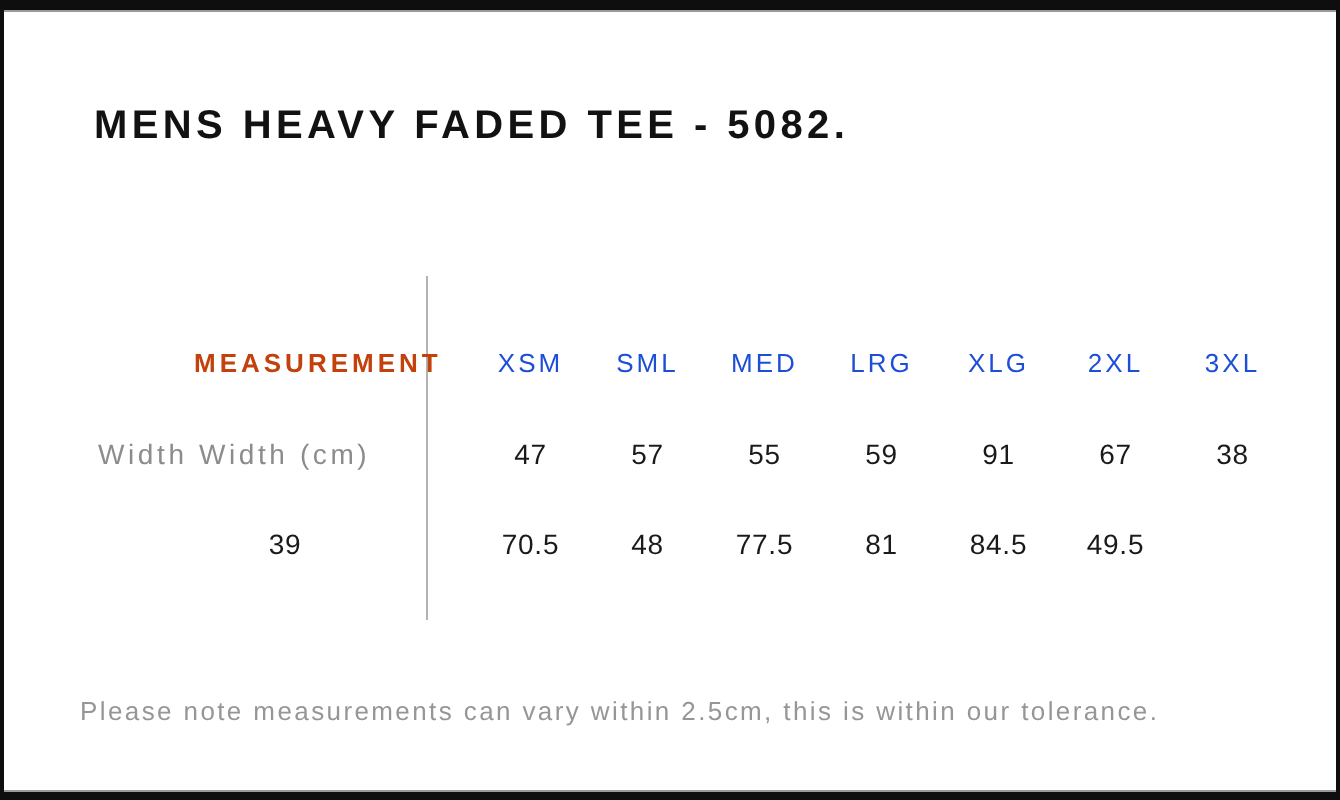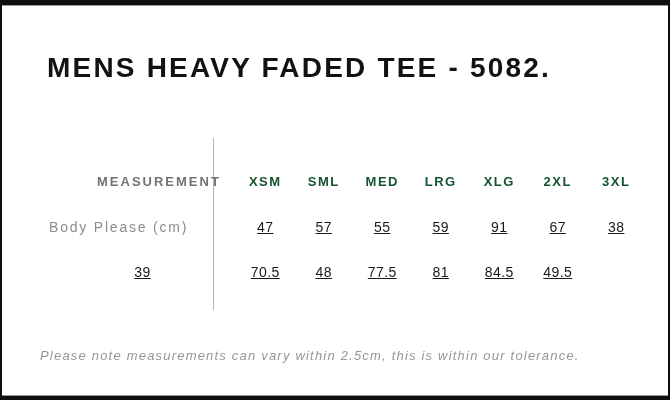--- a/index.html
+++ b/index.html
@@ -27,21 +27,21 @@
     position: absolute;
     inset: 0;
     box-shadow: inset 0 1px 0 #9a9a9a, inset 0 -1px 0 #9a9a9a;
     pointer-events: none;
   }
   .title {
     position: absolute;
     left: 45px;
     top: 47px;
     margin: 0;
-    font-size: 28px;
+    font-size: 20px;
     font-weight: 700;
     letter-spacing: 2.2px;
     color: #121212;
     white-space: nowrap;
   }
   .divider-v {
     position: absolute;
     left: 211px;
     top: 133px;
     width: 1px;
@@ -58,49 +58,47 @@
     align-items: center;
   }
   .cell {
     white-space: nowrap;
   }
   .cell.center { text-align: center; }
   .hdr-measurement {
     font-size: 13px;
     font-weight: 700;
     letter-spacing: 2px;
-    color: #737373;
+    color: #c2410c;
     padding-left: 48px;
   }
   .hdr-size {
     font-size: 13px;
-    font-weight: 700;
+    font-weight: 400;
     letter-spacing: 1.5px;
-    color: #14532d;
+    color: #1d4ed8;
   }
   .row-label {
     font-size: 14px;
     font-weight: 400;
     letter-spacing: 1.8px;
     color: #8c8c8c;
   }
   .value {
     font-size: 14px;
     font-weight: 400;
     letter-spacing: 0.4px;
     color: #1a1a1a;
-    text-decoration: underline;
   }
   .note {
     position: absolute;
     left: 38px;
     top: 343px;
     margin: 0;
     font-size: 13px;
-    font-style: italic;
     letter-spacing: 1.2px;
     color: #969696;
     white-space: nowrap;
   }
 </style>
 </head>
 <body>
 
 <div class="frame">
   <div class="edge-tint"></div>
@@ -113,21 +111,21 @@
 
     <div class="cell hdr-measurement">MEASUREMENT</div>
     <div class="cell center hdr-size">XSM</div>
     <div class="cell center hdr-size">SML</div>
     <div class="cell center hdr-size">MED</div>
     <div class="cell center hdr-size">LRG</div>
     <div class="cell center hdr-size">XLG</div>
     <div class="cell center hdr-size">2XL</div>
     <div class="cell center hdr-size">3XL</div>
 
-    <div class="cell row-label">Body Please (cm)</div>
+    <div class="cell row-label">Width Width (cm)</div>
     <div class="cell center value">47</div>
     <div class="cell center value">57</div>
     <div class="cell center value">55</div>
     <div class="cell center value">59</div>
     <div class="cell center value">91</div>
     <div class="cell center value">67</div>
     <div class="cell center value">38</div>
 
     <div class="cell center value">39</div>
     <div class="cell center value">70.5</div>

